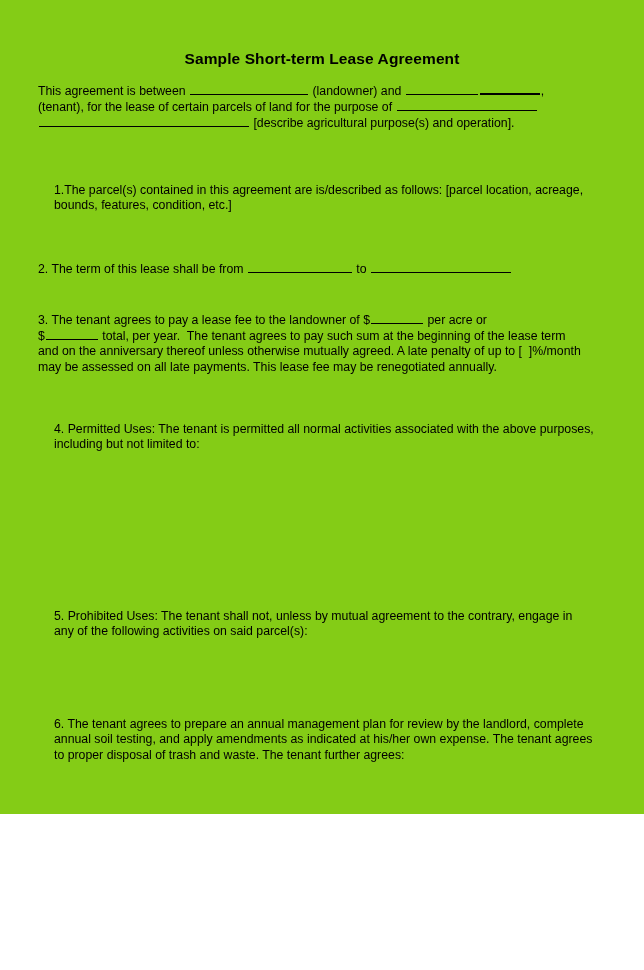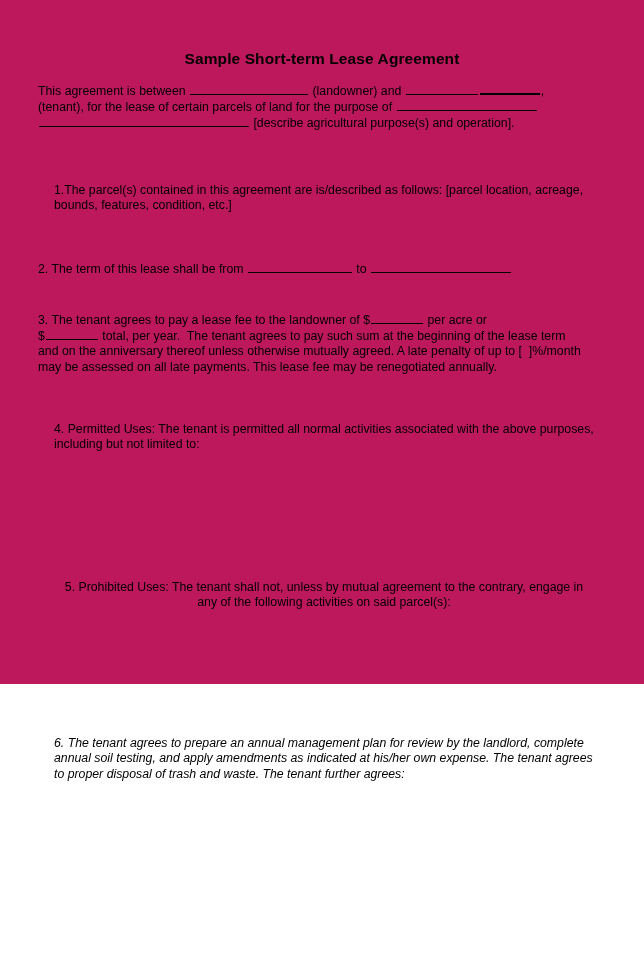--- a/index.html
+++ b/index.html
@@ -16,22 +16,22 @@
     font-family: "Liberation Sans", sans-serif;
     color: #000000;
     -webkit-font-smoothing: antialiased;
   }
 
   .page {
     position: absolute;
     left: 0;
     top: 0;
     width: 644px;
-    height: 684px;
-    background: #be185d;
+    height: 814px;
+    background: #84cc16;
     box-sizing: border-box;
   }
 
   .doc-title {
     position: absolute;
     left: 0;
     top: 50px;
     width: 644px;
     text-align: center;
     font-size: 15.5px;
@@ -84,18 +84,18 @@
 
   <p class="para body-text" style="top:167px; width:550px;">1.The parcel(s) contained in this agreement are is/described as follows: [parcel location, acreage, bounds, features, condition, etc.]</p>
 
   <div class="body-text" style="top:261px; width:550px;"><span>2. The term of this lease shall be from </span><span class="blank b-from"></span><span> to </span><span class="blank b-to"></span><br></div>
 
   <div class="body-text" style="top:312px; width:550px;"><span>3. The tenant agrees to pay a lease fee to the landowner of $</span><span class="blank b-dollar"></span><span> per acre or</span><br><span>$</span><span class="blank b-dollar"></span><span> total, per year.  The tenant agrees to pay such sum at the beginning of the lease term and on the anniversary thereof unless otherwise mutually agreed. A late penalty of up to [  ]%/month may be assessed on all late payments. This lease fee may be renegotiated annually.</span></div>
 
   <p class="para body-text" style="top:406px; width:550px;">4. Permitted Uses: The tenant is permitted all normal activities associated with the above purposes, including but not limited to:</p>
 
 
-  <p class="para body-text" style="top:564px; width:540px;text-align:center;">5. Prohibited Uses: The tenant shall not, unless by mutual agreement to the contrary, engage in any of the following activities on said parcel(s):</p>
+  <p class="para body-text" style="top:593px; width:540px;">5. Prohibited Uses: The tenant shall not, unless by mutual agreement to the contrary, engage in any of the following activities on said parcel(s):</p>
 
-  <p class="para body-text" style="top:720px; width:542px;font-style:italic;">6. The tenant agrees to prepare an annual management plan for review by the landlord, complete annual soil testing, and apply amendments as indicated at his/her own expense. The tenant agrees to proper disposal of trash and waste. The tenant further agrees:</p>
+  <p class="para body-text" style="top:701px; width:542px;">6. The tenant agrees to prepare an annual management plan for review by the landlord, complete annual soil testing, and apply amendments as indicated at his/her own expense. The tenant agrees to proper disposal of trash and waste. The tenant further agrees:</p>
 
 
 </div>
 
 </body></html>

